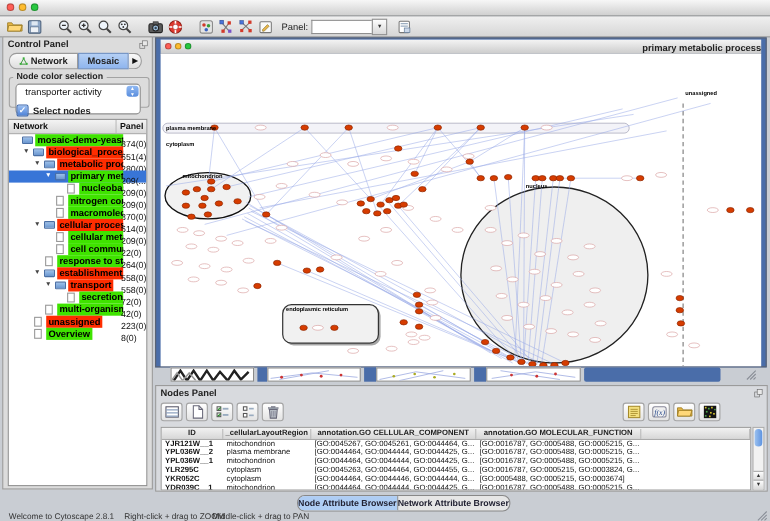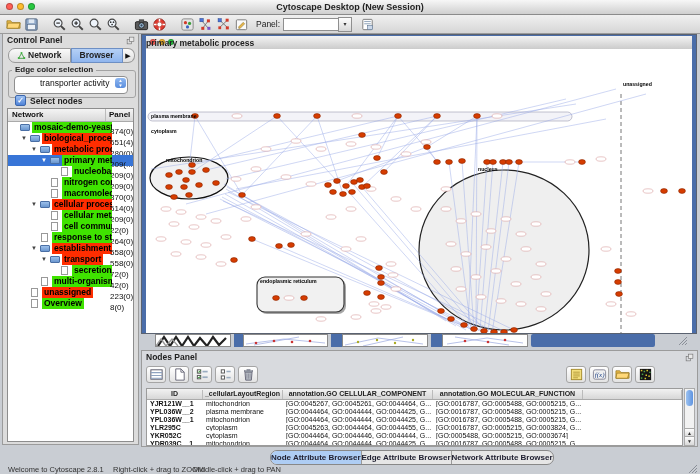--- a/index.html
+++ b/index.html
@@ -27,22 +27,22 @@
   .float-ic{position:absolute;right:3px;top:2px;width:9px;height:9px;}
   #cp-tabs{position:absolute;left:5px;top:14px;height:15px;display:flex;}
   .cp-tab{height:15px;line-height:15px;padding:0 8px;font-size:8.5px;font-weight:bold;color:#222;
           border:1px solid #9a9a9a;background:linear-gradient(#fafafa,#dedede);box-sizing:border-box;display:flex;align-items:center;gap:2px;}
   .cp-tab.first{border-radius:7px 0 0 7px;}
   .cp-tab.sel{background:linear-gradient(#b5d0f5,#8fb5ee);border-color:#6d8fc4;}
   .cp-tab-arrow{width:12px;height:15px;border:1px solid #9a9a9a;border-left:none;border-radius:0 7px 7px 0;
           background:linear-gradient(#fafafa,#dedede);font-size:7px;line-height:14px;text-align:center;color:#111;box-sizing:border-box;}
   #groupbox{position:absolute;left:5px;top:36px;width:126px;height:26px;border:1px solid #a3a3a3;border-radius:3px;}
   #group-legend{position:absolute;left:9px;top:31px;background:#dcdcdc;padding:0 3px;font-size:8px;font-weight:bold;color:#222;}
-  #combo{position:absolute;left:11px;top:42px;width:114px;height:18px;background:#fff;border:1px solid #8f8f8f;
-         border-radius:4px;font-size:8.5px;line-height:13px;padding-left:25px;box-sizing:border-box;}
+  #combo{position:absolute;left:11px;top:42px;width:114px;height:28px;background:#fff;border:1px solid #8f8f8f;
+         border-radius:4px;font-size:8.5px;line-height:13px;padding-left:8px;box-sizing:border-box;}
   #combo-btn{position:absolute;right:1px;top:1px;width:11px;height:10px;border-radius:3px;
              background:linear-gradient(#8fb8f2,#5b8edd);color:#fff;font-size:4.5px;line-height:5px;text-align:center;}
   #checkbox-row{position:absolute;left:12px;top:61px;height:11px;display:flex;align-items:center;gap:4px;}
   #checkbox{width:9px;height:9px;border-radius:2px;background:linear-gradient(#9cc0f2,#4f83d8);border:1px solid #3b66ad;
             color:#fff;font-size:8px;line-height:9px;text-align:center;font-weight:bold;}
   #checkbox-label{font-size:8.5px;font-weight:bold;color:#222;}
   #tree-pane{position:absolute;left:4px;top:74px;width:127px;height:334px;background:#fff;border:1px solid #8d8d8d;box-sizing:border-box;overflow:hidden;}
   #tree-head{height:12px;background:linear-gradient(#f4f4f4,#d9d9d9);border-bottom:1px solid #aaa;position:relative;font-weight:bold;font-size:8px;}
   #tree-head .c1{position:absolute;left:4px;top:1px;}
   #tree-head .c2{position:absolute;left:101px;top:1px;}
@@ -53,21 +53,21 @@
   .tfolder{position:absolute;top:2px;width:10px;height:7px;background:linear-gradient(#9cc0ea,#6a96cf);border:1px solid #4a6fa5;border-radius:1px;box-sizing:border-box;}
   .tleaf{position:absolute;top:1px;width:7px;height:9px;background:#fff;border:1px solid #999;box-sizing:border-box;}
   .tlabel{position:absolute;top:0;height:11px;line-height:11px;padding:0 2px;font-weight:bold;color:#000;max-width:72px;overflow:hidden;}
   .tlabel.green{background:#3fe300;}
   .tlabel.red{background:#ff2d00;}
   .tcount{position:absolute;left:102px;top:4px;height:11px;line-height:11px;font-size:8px;color:#111;text-align:center;}
   
   #net-window{left:141px;top:34px;width:556px;height:300px;background:#4a6da9;border:1px solid #5a6270;box-sizing:border-box;}
   #net-titlebar{position:absolute;left:4px;top:1px;width:546px;height:13px;background:linear-gradient(#f4f4f4,#cbcbcb);
                 border-bottom:1px solid #8f8f8f;}
-  #net-title{position:absolute;left:0;top:1.5px;width:100%;text-align:left;font-weight:bold;font-size:8.5px;color:#222;}
+  #net-title{position:absolute;left:0;top:1.5px;width:100%;text-align:right;font-weight:bold;font-size:8.5px;color:#222;}
   #net-canvas{position:absolute;left:4px;top:14px;width:546px;height:284px;background:#fff;overflow:hidden;}
   
   .frag{position:absolute;top:334px;height:13px;background:#fff;border:1px solid #8a8a8a;box-sizing:border-box;overflow:hidden;}
   .frag-blue{position:absolute;top:334px;height:13px;background:#4a6da9;}
   
   #data-panel{left:141px;top:350px;width:557px;height:97px;background:#d8dade;border:1px solid #9b9b9b;box-sizing:border-box;}
   #dp-toolbar{position:absolute;left:4px;top:13px;height:20px;display:flex;align-items:center;gap:3px;}
   #dp-toolbar-right{position:absolute;right:42px;top:13px;height:20px;display:flex;align-items:center;gap:3px;}
   .dp-btn{width:20px;height:17px;background:linear-gradient(#ffffff,#e3e3e3);border:1px solid #a5a5a5;border-radius:3px;
           display:flex;align-items:center;justify-content:center;box-sizing:border-box;}
@@ -91,21 +91,20 @@
 </style>
 </head>
 <body>
 
 <div id="app">
 
   <div class="abs" id="titlebar">
     <span class="tl" style="left:6px;background:#ff5f57;"></span>
     <span class="tl" style="left:17px;background:#febc2e;"></span>
     <span class="tl" style="left:28px;background:#28c840;"></span>
-    <div class="abs" id="title-text">Cytoscape Desktop (New Session)</div>
   </div>
 
   <div class="abs" id="toolbar">
     <div class="tb-gap" style="width:4px"></div>
     <span id="tb-main" style="display: flex;">
         <span class="tb-btn">
           <svg width="15" height="15" viewBox="0 0 16 16">
             <path d="M1 12V4h4l1.5 2H15v6z" fill="#e9b949" stroke="#9a7a20" stroke-width="0.8"></path>
             <path d="M2 6.5h13L13.3 12H1z" fill="#ffd879" stroke="#9a7a20" stroke-width="0.8"></path>
           </svg>
@@ -226,26 +225,26 @@
       <div class="cp-tab first">
         <svg width="9" height="9" viewBox="0 0 16 16">
           <path d="M3 13 8 4l5 9z" fill="none" stroke="#2a8f2a" stroke-width="1.4"></path>
           <rect x="6.5" y="2" width="3" height="3" fill="#37b037"></rect>
             <rect x="1.5" y="11" width="3" height="3" fill="#37b037"></rect>
             <rect x="11.5" y="11" width="3" height="3" fill="#37b037"></rect>
         </svg>
         <span>Network</span>
       </div>
       <div class="cp-tab sel">
-        <span>Browser</span>
+        <span>Mosaic</span>
       </div>
       <div class="cp-tab-arrow">▶</div>
     </div>
     <div id="groupbox"></div>
-    <div id="group-legend">Edge color selection</div>
+    <div id="group-legend">Node color selection</div>
     <div id="combo">
       <span>transporter activity</span>
       <div id="combo-btn">▲<br>▼</div>
     </div>
     <div id="checkbox-row">
       <div id="checkbox">✓</div>
       <span id="checkbox-label">Select nodes</span>
     </div>
     <div id="tree-pane">
       <div id="tree-head">
@@ -739,21 +738,20 @@
     </div>
     <div id="dp-vscroll">
       <div id="dp-thumb"></div>
       <div class="scroll-btn" style="bottom:8px;">▲</div>
       <div class="scroll-btn" style="bottom:0;">▼</div>
     </div>
   </div>
 
   <div class="abs" id="attr-tabs">
       <span class="attr-tab sel">Node Attribute Browser</span>
-      <span class="attr-tab">Edge Attribute Browser</span>
       <span class="attr-tab">Network Attribute Browser</span>
     </div>
 
   <div class="abs" id="statusbar">
     <span class="status-item" style="left:8px;">Welcome to Cytoscape 2.8.1</span>
     <span class="status-item" style="left:113px;">Right-click + drag to ZOOM</span>
     <span class="status-item" style="left:193px;">Middle-click + drag to PAN</span>
     <svg class="grip" style="left:688px;top:1px;" viewBox="0 0 10 10">
       <path d="M9 1 1 9 M9 4 4 9 M9 7 7 9" stroke="#8a8f98" stroke-width="1" fill="none"></path>
     </svg>

